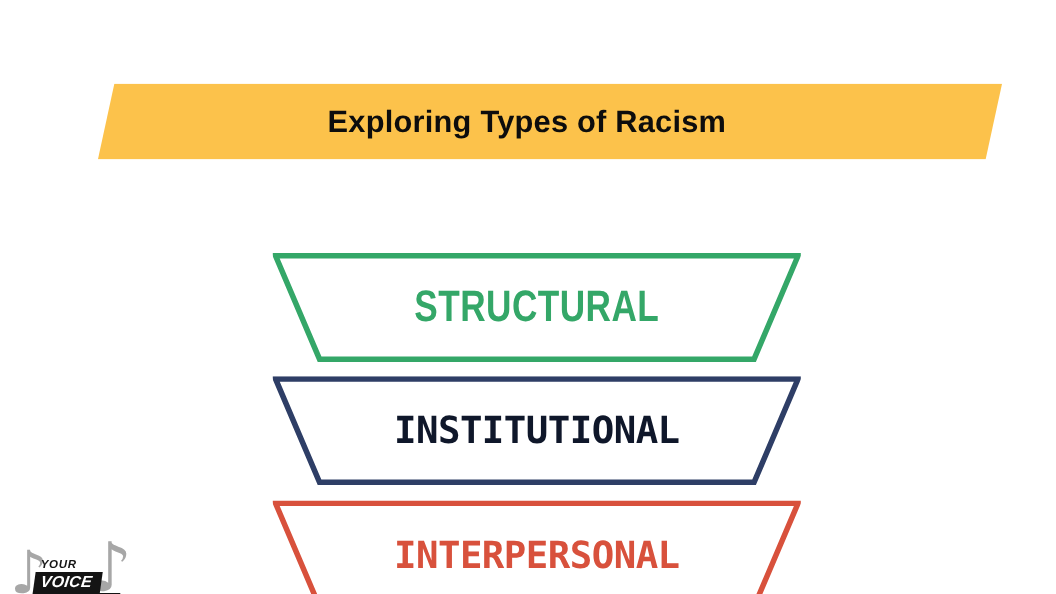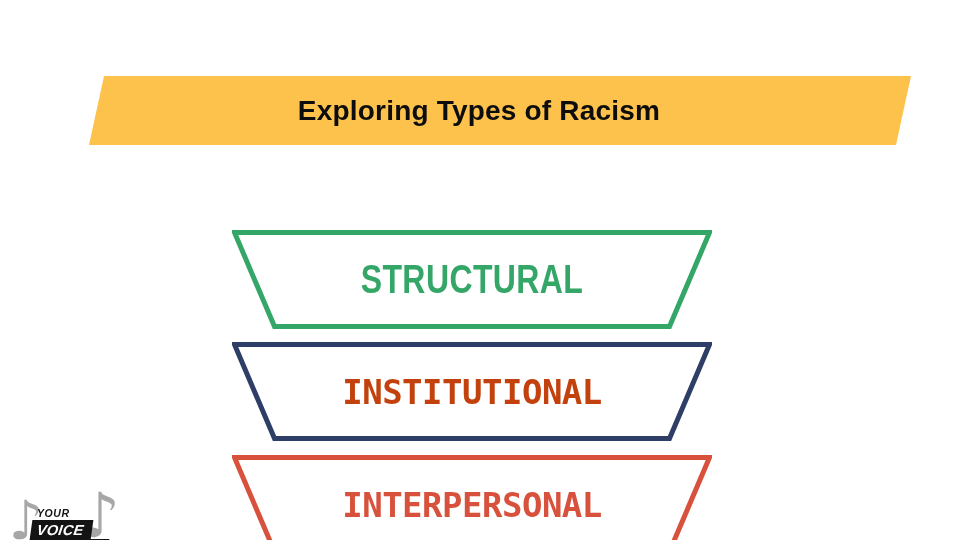--- a/index.html
+++ b/index.html
@@ -15,21 +15,21 @@
   .banner-title {
     position:absolute; inset:0;
     display:flex; align-items:center; justify-content:center;
     padding-right:42px;
     font-weight:bold; font-size:28px; letter-spacing:0.2px;
     color:#0d0d0d;
     font-family:"Liberation Sans", sans-serif;
   }
 
   
-  .level { position:absolute; left:232px; width:480px; height:99px; }
+  .level { position:absolute; left:248px; width:480px; height:99px; }
   .level-0 { top:187px; }
   .level-1 { top:299px; }
   .level-2 { top:412px; }
   .trap { position:absolute; left:0; top:0; width:480px; height:99px; display:block; }
   .level-label {
     position:absolute; inset:0;
     display:flex; align-items:center; justify-content:center;
     text-align:center;
   }
   .label-condensed {
@@ -78,21 +78,21 @@
     <svg class="trap" viewBox="0 0 480 99">
       <polygon points="2.5,2.5 477.5,2.5 437.5,96.5 42.5,96.5" fill="none" stroke-width="5" stroke="#34A768"></polygon>
     </svg>
     <div class="level-label label-condensed" style="color: rgb(52, 167, 104);">STRUCTURAL</div>
   </div>
 
   <div class="level level-1">
     <svg class="trap" viewBox="0 0 480 99">
       <polygon points="2.5,2.5 477.5,2.5 437.5,96.5 42.5,96.5" fill="none" stroke-width="5" stroke="#2E3E66"></polygon>
     </svg>
-    <div class="level-label label-mono" style="color: #c2410c;">INSTITUTIONAL</div>
+    <div class="level-label label-mono" style="color: #0f172a;">INSTITUTIONAL</div>
   </div>
 
   <div class="level level-2">
     <svg class="trap" viewBox="0 0 480 99">
       <polygon points="2.5,2.5 477.5,2.5 437.5,96.5 42.5,96.5" fill="none" stroke-width="5" stroke="#D8513C"></polygon>
     </svg>
     <div class="level-label label-mono" style="color: rgb(216, 81, 60);">INTERPERSONAL</div>
   </div>
 
   <div class="logo">

